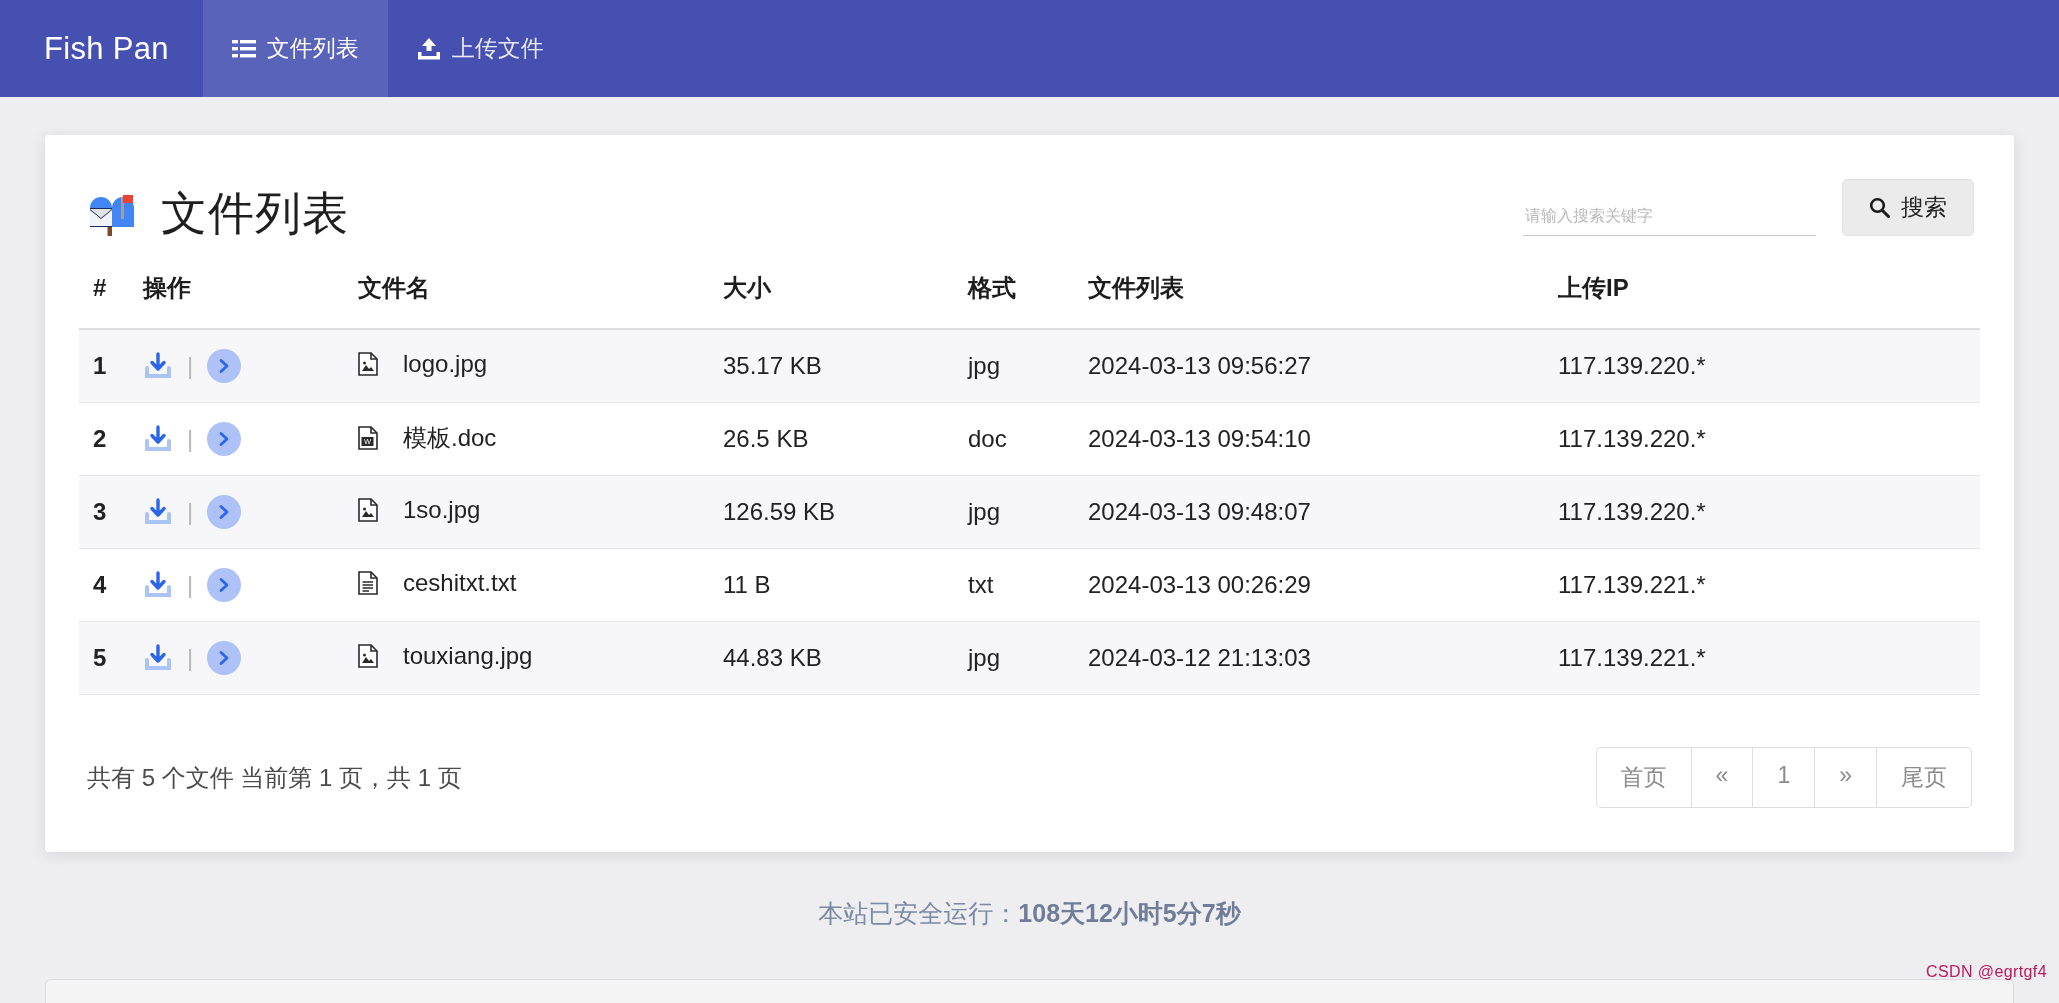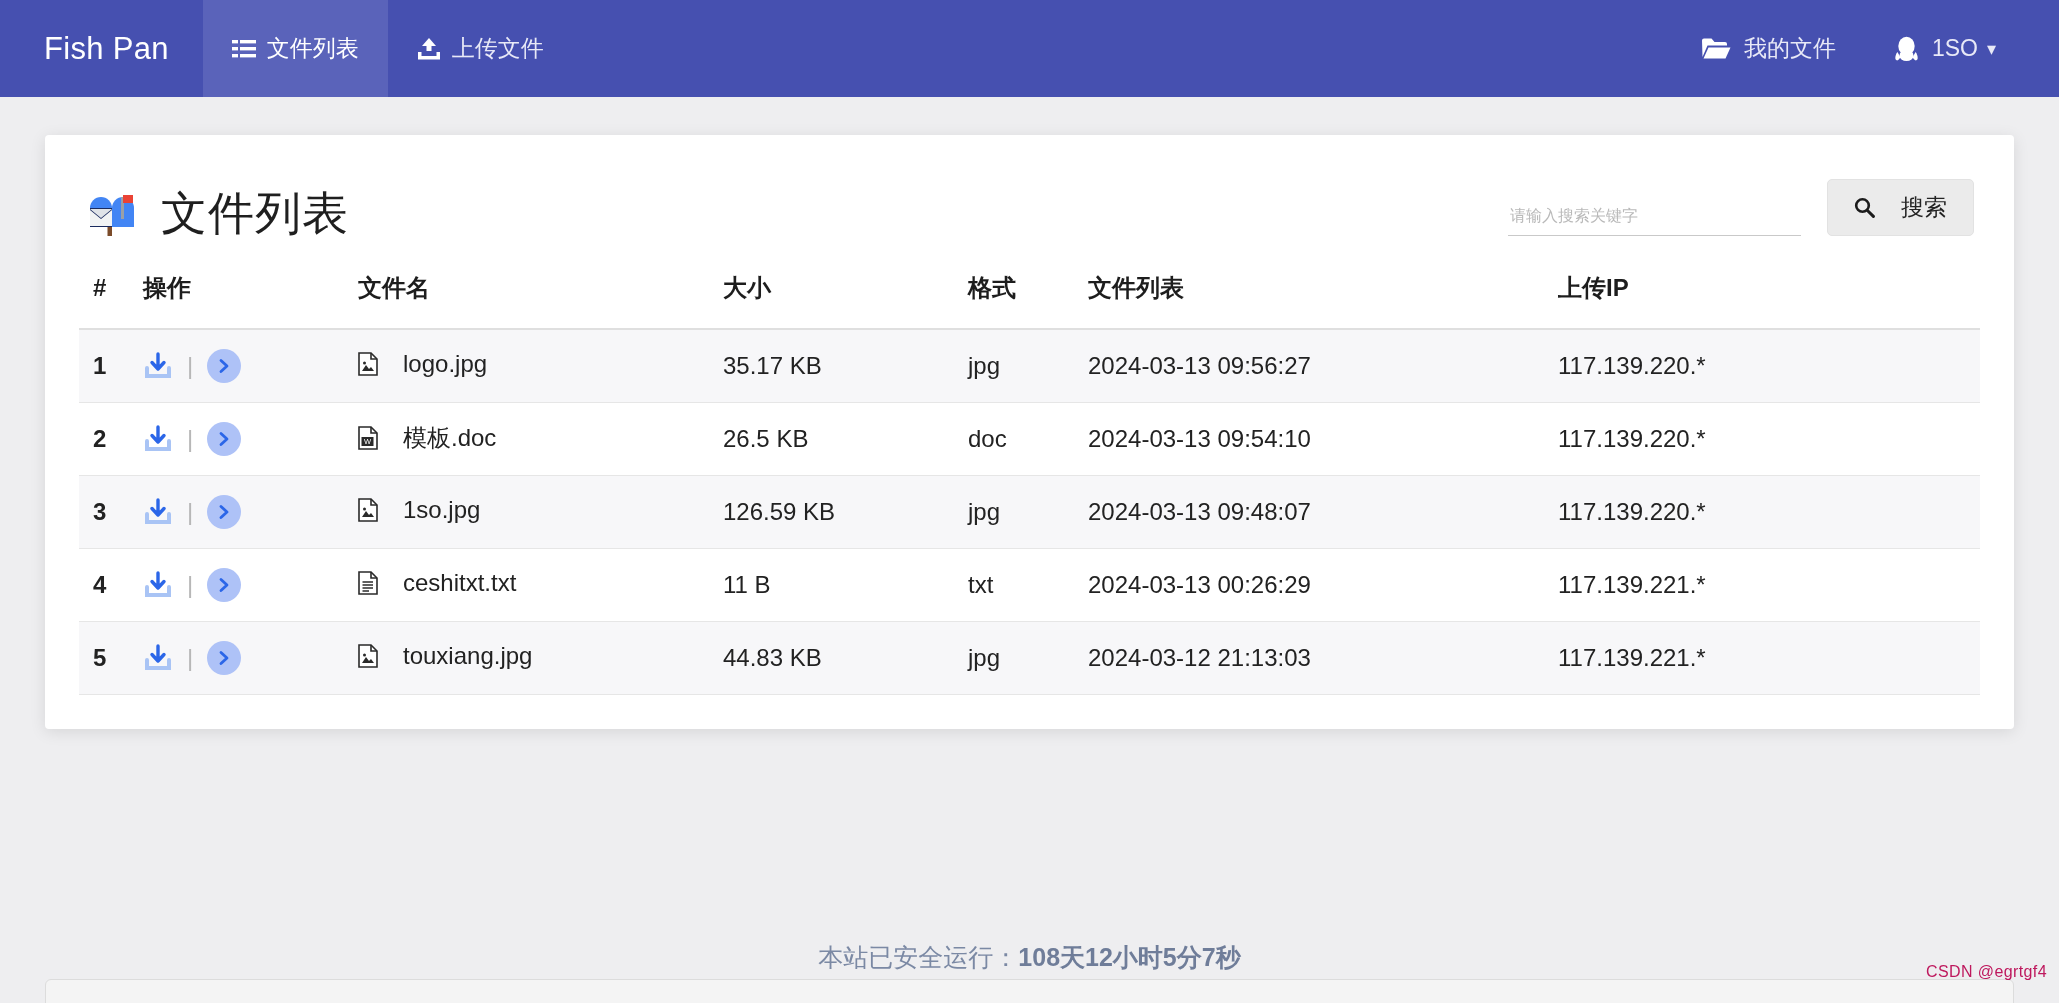--- a/index.html
+++ b/index.html
@@ -70,21 +70,21 @@
     border-bottom: 1px solid #c9c9c9;
     outline: none;
     background: transparent;
     font-size: 16px;
     color: #333;
     font-family: inherit;
     padding: 4px 2px 10px 2px;
   }
   .search-input::placeholder { color: #b9b9b9; }
   .search-btn {
-    display: inline-flex; align-items: center; gap: 26px;
+    display: inline-flex; align-items: center; gap: 11px;
     background: #ebebeb;
     border: 1px solid #e2e2e2;
     border-radius: 5px;
     color: #232323;
     font-size: 23px;
     font-family: inherit;
     padding: 12px 26px;
     cursor: pointer;
   }
 
@@ -148,21 +148,21 @@
   
   .pagefoot {
     position: absolute;
     left: 0; right: 0; top: 895px;
     text-align: center;
     color: #8d8d8d;
     font-size: 25px;
     line-height: 1.5;
   }
   .pagefoot .brandlink { color: #63b08e; }
-  .uptime { color: #7b89a4; margin-top: 44px; }
+  .uptime { color: #7b89a4; }
   .uptime b { color: #6f7d99; font-weight: bold; }
 
   .bottom-panel {
     position: absolute;
     left: 45px; right: 45px; top: 979px;
     height: 60px;
     background: #f4f4f4;
     border: 1px solid #dcdcdc;
     border-radius: 6px;
   }
@@ -200,43 +200,20 @@
       <span class="ic">
         <svg width="24" height="22" viewBox="0 0 24 22">
             <path d="M12 0 L19 8 L14.5 8 L14.5 13 L9.5 13 L9.5 8 L5 8 Z" fill="#fff"></path>
             <path d="M1 14 L4.5 14 L4.5 18 L19.5 18 L19.5 14 L23 14 L23 21.5 L1 21.5 Z" fill="#fff"></path>
           </svg>
       </span>
       <span>上传文件</span>
     </div>
   </div>
 
-  <div class="nav-right">
-    <div class="nav-item">
-      <span class="ic">
-        <svg width="30" height="23" viewBox="0 0 30 23">
-            <path d="M1 3.5 A2 2 0 0 1 3 1.5 L10.5 1.5 L13.5 5 L24 5 A2 2 0 0 1 26 7 L26 8.5 L6.5 8.5 L1.5 20 Z" fill="#fff"></path>
-            <path d="M7.5 10.5 L29.5 10.5 L24.5 21.5 L2.5 21.5 Z" fill="#fff"></path>
-          </svg>
-      </span>
-      <span>我的文件</span>
-    </div>
-    <div class="nav-item">
-      <span class="ic">
-        <svg width="25" height="26" viewBox="0 0 25 26">
-            <ellipse cx="12.5" cy="10" rx="8.2" ry="9.2" fill="#fff"></ellipse>
-            <path d="M3.4 16 C1 19.5 0.6 23.5 2.6 24.3 C4.2 24.9 5.6 22.6 6.4 21.2 Z" fill="#fff"></path>
-            <path d="M21.6 16 C24 19.5 24.4 23.5 22.4 24.3 C20.8 24.9 19.4 22.6 18.6 21.2 Z" fill="#fff"></path>
-            <ellipse cx="12.5" cy="19.5" rx="7" ry="5.6" fill="#fff"></ellipse>
-          </svg>
-      </span>
-      <span>1SO</span>
-      <span style="font-size:18px;margin-left:-4px;">▾</span>
-    </div>
-  </div>
 </div>
 
 <div class="card">
 
   <div class="card-head">
     <div class="title-wrap">
       <span class="mailbox ic">
         <svg class="mailbox" viewBox="0 0 54 54">
           <rect x="22.5" y="28" width="4.5" height="22" fill="#7b4b2a"></rect>
           <path d="M5 22 A11 11 0 0 1 27 22 L27 41 L5 41 Z" fill="#4285f4"></path>
@@ -461,20 +438,30 @@
           </span>
         </td>
         <td>44.83 KB</td>
         <td class="fmt">jpg</td>
         <td>2024-03-12 21:13:03</td>
         <td>117.139.221.*</td>
       </tr>
     </tbody>
   </table>
 
+  <div class="card-foot">
+    <div class="summary">共有 5 个文件  当前第 1 页，共 1 页</div>
+    <div class="pager">
+      <span class="pg">首页</span>
+      <span class="pg">«</span>
+      <span class="pg">1</span>
+      <span class="pg">»</span>
+      <span class="pg">尾页</span>
+    </div>
+  </div>
 </div>
 
 <div class="pagefoot">
   <div class="uptime">
     <span>本站已安全运行：</span><b>108天12小时5分7秒</b>
   </div>
 </div>
 
 <div class="bottom-panel"></div>
 <div class="watermark">CSDN @egrtgf4</div>

